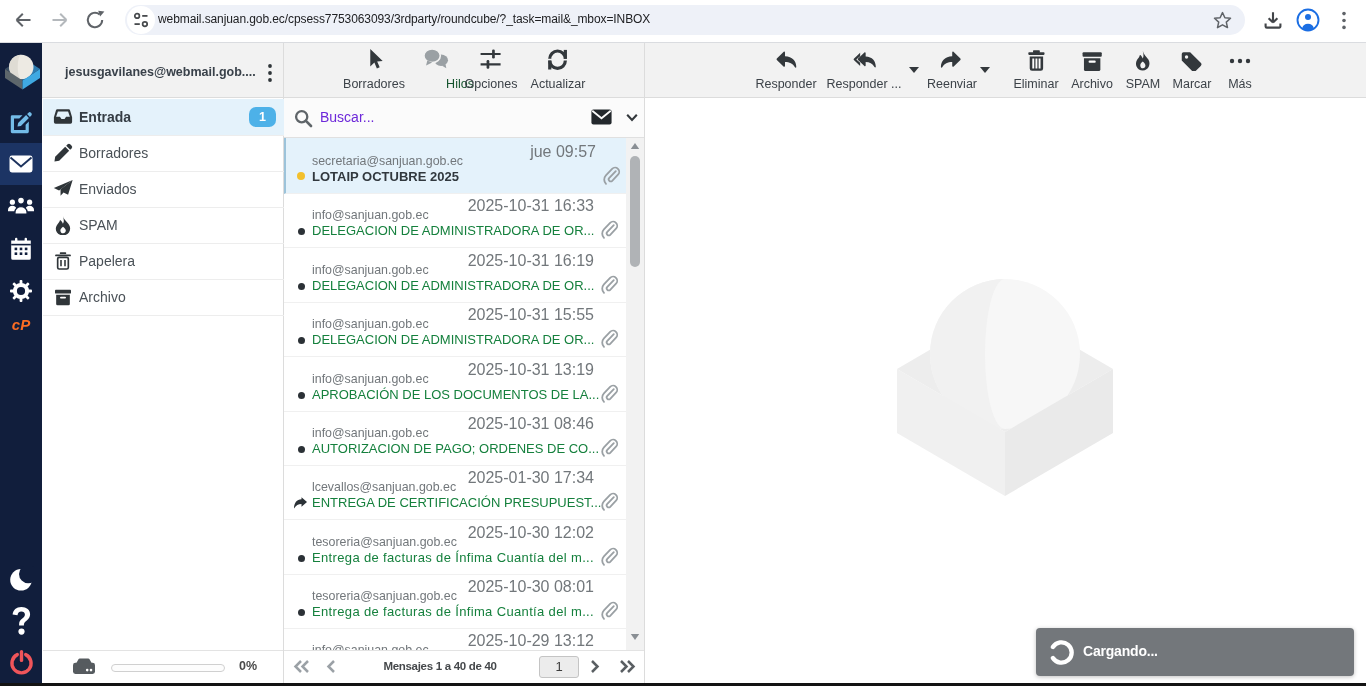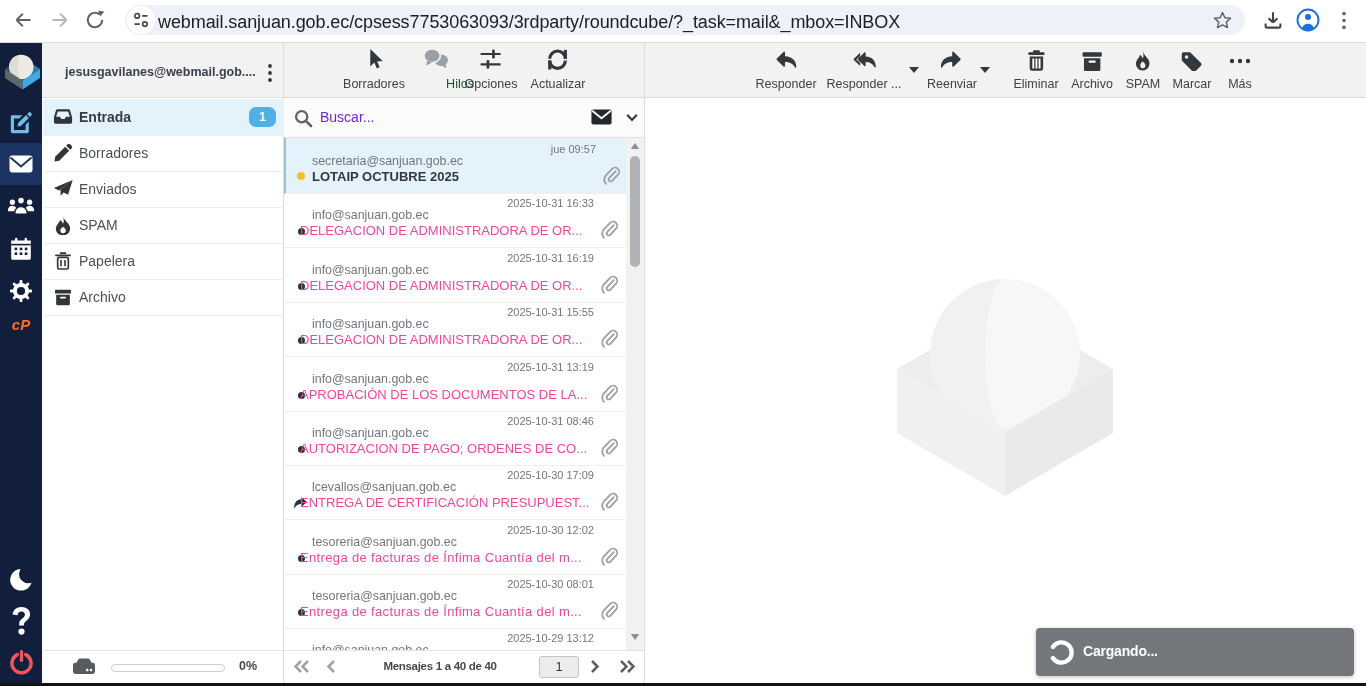--- a/index.html
+++ b/index.html
@@ -2,21 +2,21 @@
 <html><head>
 <meta charset="utf-8">
 <style>
 html,body{margin:0;padding:0;}
 #root{position:relative;width:1366px;height:686px;background:#fff;overflow:hidden;
   font-family:"Liberation Sans",sans-serif;-webkit-font-smoothing:antialiased;}
 .abs{position:absolute;}
 
 #chrome{left:0;top:0;width:1366px;height:42px;background:#fff;border-bottom:1px solid #dadce0;}
 #urlpill{left:125px;top:5px;width:1120px;height:30px;border-radius:15px;background:#eef1f8;}
-#urltext{left:158px;top:12px;font-size:18px;color:#202124;letter-spacing:-0.09px;white-space:nowrap;}
+#urltext{left:158px;top:12px;font-size:12px;color:#202124;letter-spacing:-0.09px;white-space:nowrap;}
 
 #band{left:42px;top:43px;width:1324px;height:54px;background:#f2f2f2;border-bottom:1px solid #dcdcdc;}
 #taskbar{left:0;top:43px;width:42px;height:640px;background:#111e3c;}
 #mailsel{left:0;top:143px;width:42px;height:42px;background:#1c3464;}
 #blackstrip{left:0;top:683px;width:1366px;height:3px;background:#131313;}
 #vline1{left:283px;top:43px;width:1px;height:640px;background:#dcdcdc;}
 #vline2{left:644px;top:43px;width:1px;height:640px;background:#dcdcdc;}
 
 #acct{left:65px;top:65px;width:200px;font-size:12.5px;font-weight:bold;color:#39414a;white-space:nowrap;}
 .frow{left:43px;width:260px;height:36px;border-bottom:1px solid #ededed;}
@@ -36,22 +36,22 @@
 .tbtn.dis .lab{color:#14532d;margin-left:48px;}
 
 #searchrow{left:284px;top:98px;width:360px;height:39px;background:#fbfbfb;border-bottom:1px solid #e0e0e0;}
 #searchtx{left:36px;top:11px;font-size:14px;color:#6d28d9;}
 
 #list{left:284px;top:138px;width:342px;height:512px;background:#fff;overflow:hidden;}
 .msg{position:absolute;left:0;width:342px;height:55px;border-bottom:1px solid #f0f0f0;}
 .msg.sel{background:#e4f2fb;border-left:2px solid #9cc3da;}
 .msg .from{position:absolute;left:28px;top:5px;font-size:12.4px;color:#72777b;margin-top:11px;}
 .msg.sel .from{left:26px;}
-.msg .date{position:absolute;right:32px;top:5px;font-size:11px;color:#72777b;}
-.msg .subj{position:absolute;left:16px;top:31px;font-size:13px;color:#ec4899;white-space:nowrap;}
+.msg .date{position:absolute;right:32px;top:5px;font-size:16px;color:#72777b;}
+.msg .subj{position:absolute;left:28px;top:31px;font-size:13px;color:#15803d;white-space:nowrap;}
 .msg.sel .subj{left:26px;font-weight:bold;color:#31383e;}
 .msg .dot{position:absolute;left:14px;top:36px;width:7px;height:7px;border-radius:50%;background:#2b3136;}
 .msg.sel .dot{left:11px;top:34px;width:8px;height:8px;background:#f3c02c;}
 .msg .clip{position:absolute;right:6px;top:28px;width:20px;height:21px;}
 .msg .fwdic{position:absolute;left:9px;top:33px;width:14px;height:12px;}
 
 #sbar{left:626px;top:138px;width:18px;height:512px;background:#f2f2f2;}
 #sthumb{left:630px;top:156px;width:10px;height:111px;background:#b0b3b6;border-radius:5px;}
 
 #lfoot{left:284px;top:650px;width:360px;height:33px;background:#fff;border-top:1px solid #e3e3e3;}
@@ -476,21 +476,21 @@
       <span class="from">info@sanjuan.gob.ec</span>
         <span class="date">2025-10-31 08:46</span>
       <span class="dot"></span>
         <span class="subj">AUTORIZACION DE PAGO; ORDENES DE CO...</span>
       <svg class="clip" viewBox="0 0 20 21">
           <use href="#i-clip"></use>
         </svg>
     </div>
     <div class="msg fwd" style="top:326px;">
       <span class="from">lcevallos@sanjuan.gob.ec</span>
-        <span class="date">2025-10-30 17:09</span>
+        <span class="date">2025-01-30 17:34</span>
       <svg class="fwdic" viewBox="0 0 14 12">
           <path d="M8.5,0.2 L14,5.0 L8.5,9.8 L8.5,6.9 C5.3,6.9 3.0,8.1 1.0,11.6 C1.0,5.7 3.8,2.4 8.5,2.2 Z" fill="#2b3136"></path>
         </svg>
       <span class="subj">ENTREGA DE CERTIFICACIÓN PRESUPUEST...</span>
       <svg class="clip" viewBox="0 0 20 21">
           <use href="#i-clip"></use>
         </svg>
     </div>
     <div class="msg" style="top:381px;">
       <span class="from">tesoreria@sanjuan.gob.ec</span>

